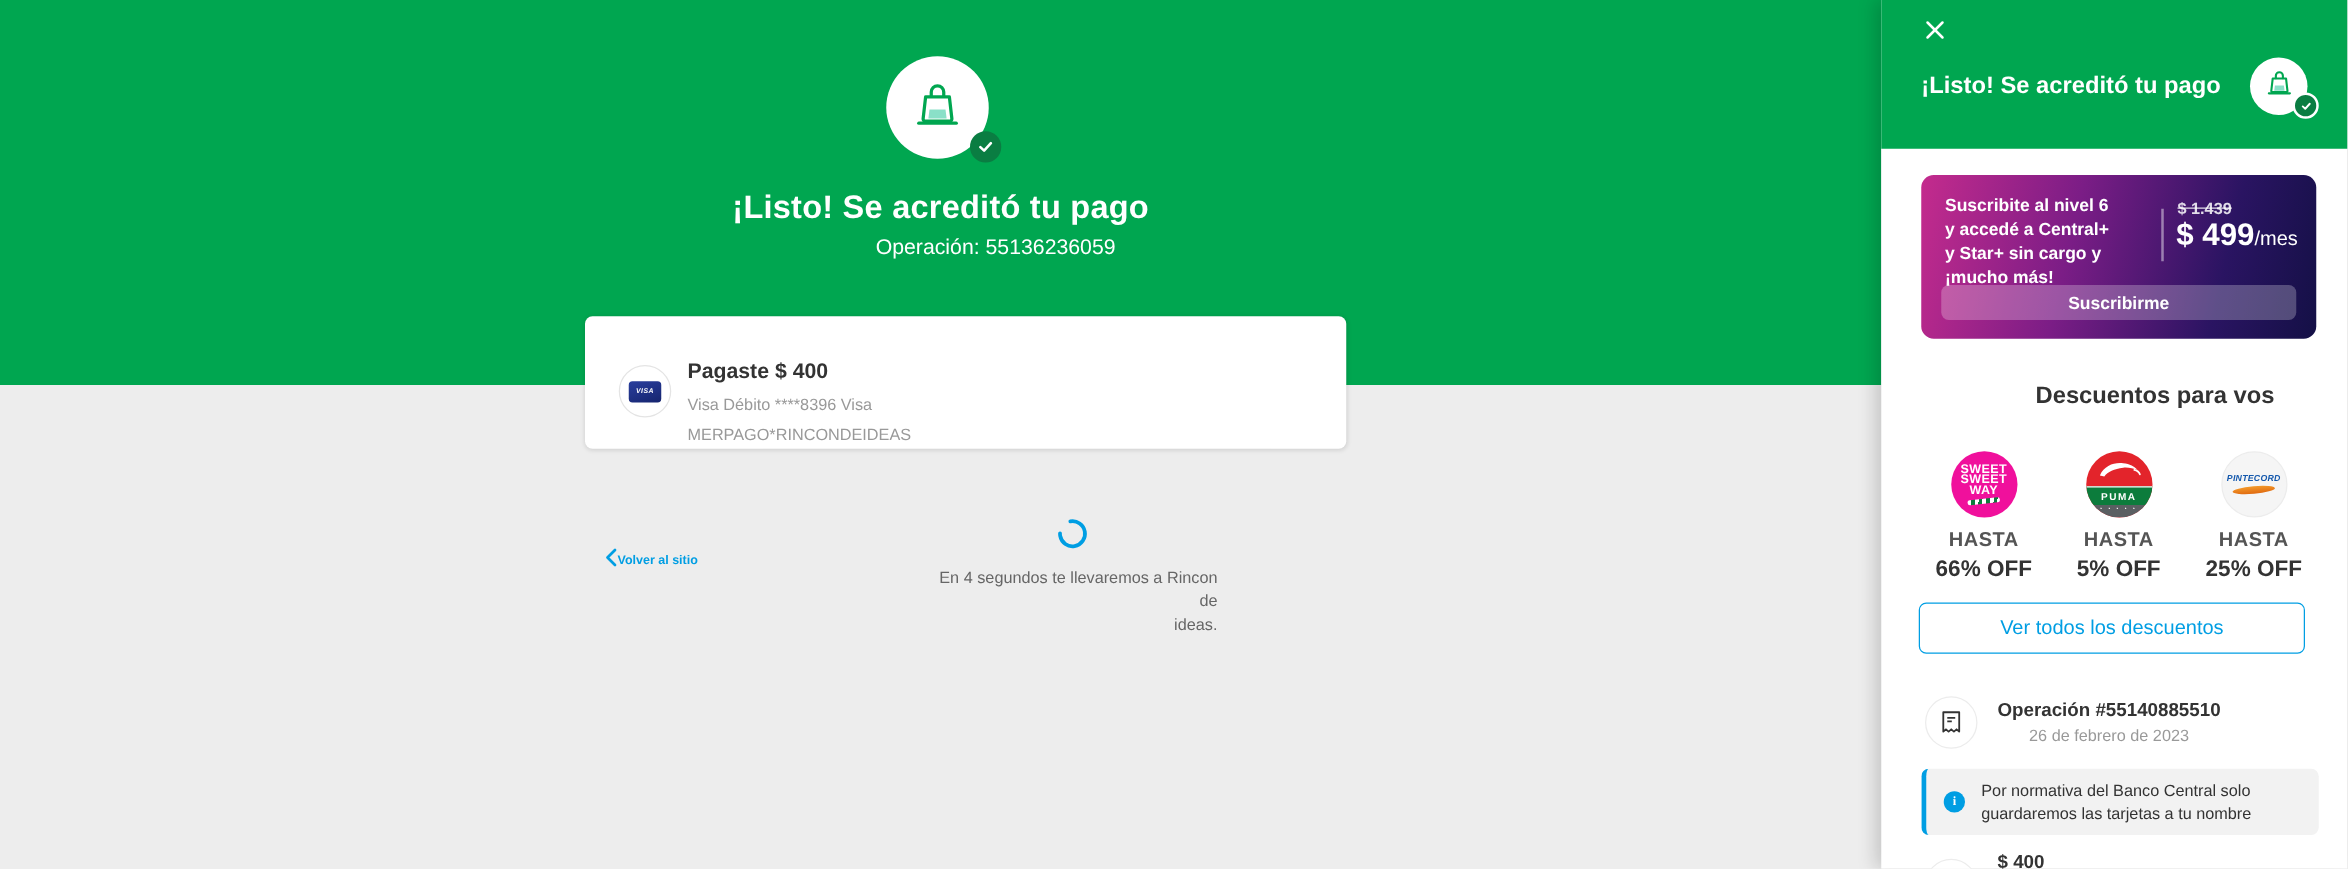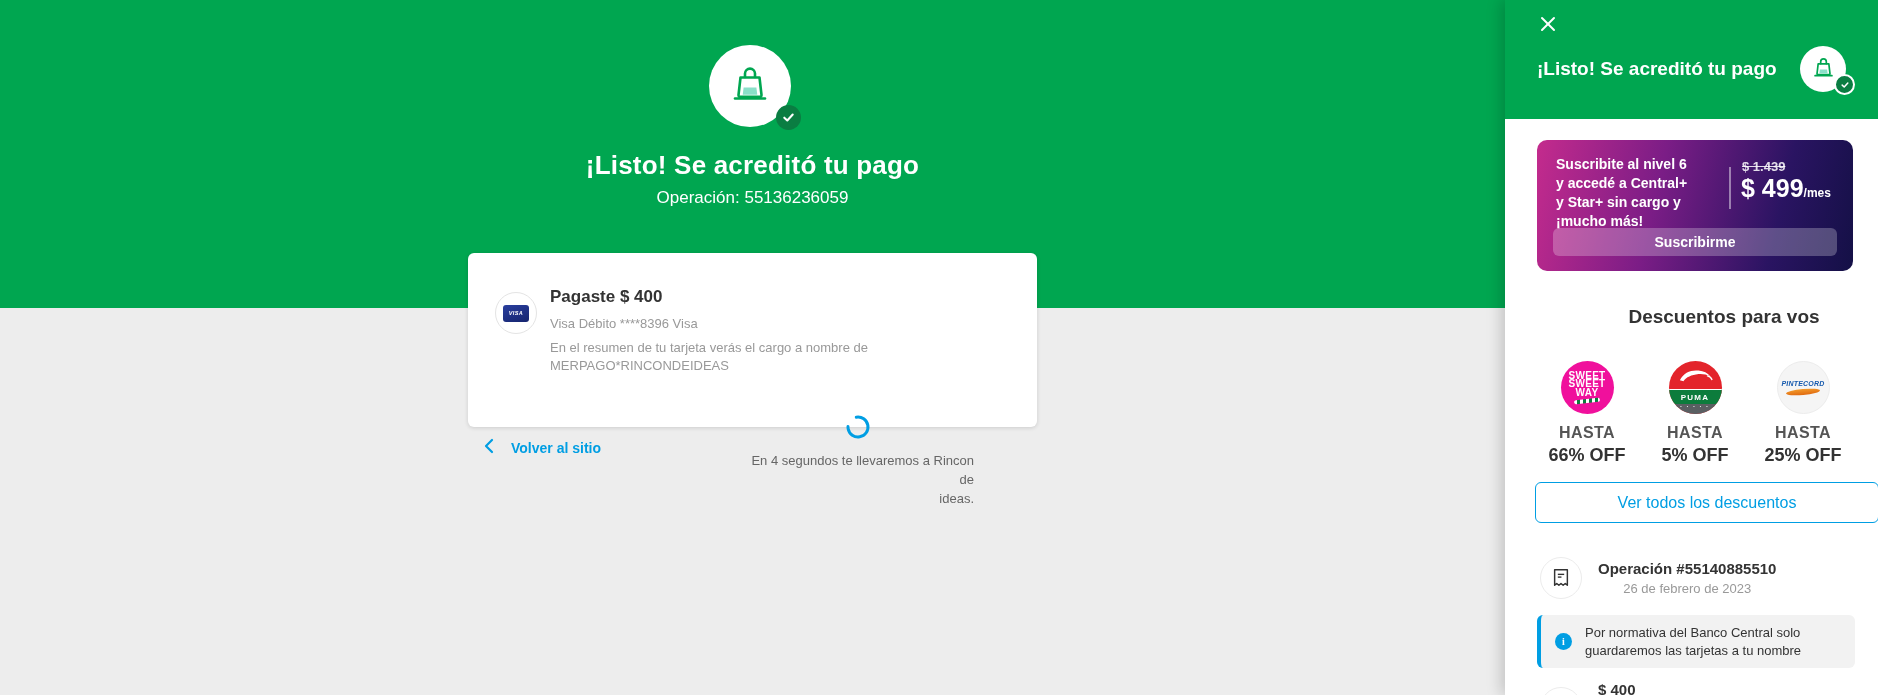--- a/index.html
+++ b/index.html
@@ -8,38 +8,38 @@
 
   
   #main{position:absolute;left:0;top:0;width:1505px;height:695px;}
   #hero{position:absolute;left:0;top:0;width:1505px;height:308px;background:#00a650;}
   #hero-badge{position:absolute;left:709px;top:45px;width:82px;height:82px;border-radius:50%;
     background:#fff;display:flex;align-items:center;justify-content:center;}
   .check-badge{border-radius:50%;background:#0a7d42;display:flex;align-items:center;justify-content:center;}
   #hero-check{position:absolute;left:67px;top:60px;width:25px;height:25px;}
   #main-title{position:absolute;left:0;top:150px;width:1505px;text-align:center;color:#fff;
     font-size:26px;font-weight:600;letter-spacing:.2px;}
-  #main-op{position:absolute;left:0;top:188px;width:1505px;text-align:center;color:#fff;font-size:17px;}
-
-  
-  #card{position:absolute;left:468px;top:253px;width:569px;height:174px;background:#fff;
-    border-radius:6px;box-shadow:0 1px 4px rgba(0,0,0,.14);}
+  #main-op{position:absolute;left:0;top:188px;width:1505px;text-align:center;color:#fff;font-size:17px;padding-left:44px;}
+
+  
+  #card{position:absolute;left:468px;top:253px;width:569px;height:106px;background:#fff;
+    border-radius:6px;box-shadow:0 1px 4px rgba(0,0,0,.14);padding-left:40px;}
   #card-icon{position:absolute;left:27px;top:39px;width:42px;height:42px;border-radius:50%;
     border:1px solid #e4e4e4;background:#fff;display:flex;align-items:center;justify-content:center;box-sizing:border-box;}
   .visa-chip{width:26px;height:17px;border-radius:3px;background:linear-gradient(160deg,#2a3f9e,#15246e);
     display:flex;align-items:center;justify-content:center;color:#fff;font-size:5.5px;font-weight:800;
     font-style:italic;letter-spacing:.4px;}
   #card-text{position:absolute;left:82px;top:34px;}
   .card-amount{font-size:17px;font-weight:600;color:#333;}
   .card-method{font-size:13px;color:#999;margin-top:9px;}
   .card-note{font-size:13px;color:#999;margin-top:8px;line-height:18px;}
 
   
   #back-link{position:absolute;left:483px;top:438px;display:flex;align-items:center;cursor:pointer;}
-  #back-link .lbl{margin-left:17px;color:#009ee3;font-size:14px;font-weight:700;}
+  #back-link .lbl{color:#009ee3;font-size:10px;font-weight:700;}
   #redirect{position:absolute;left:742px;top:414px;width:232px;}
   #redirect .spin{display:block;margin:0 auto;}
   #redirect .txt{margin-top:7px;font-size:13px;line-height:19px;color:#666;text-align:right;}
 
   
   #sidebar{position:absolute;left:1505px;top:0;width:373px;height:695px;background:#fff;
     box-shadow:-4px 0 14px rgba(0,0,0,.18);}
   #sb-header{position:absolute;left:0;top:0;width:373px;height:119px;background:#00a650;}
   #sb-close{position:absolute;left:32px;top:13px;width:22px;height:22px;display:flex;align-items:center;
     justify-content:center;cursor:pointer;}
@@ -49,21 +49,21 @@
   #sb-check{position:absolute;left:329px;top:74px;width:17px;height:17px;border:2px solid #fff;box-sizing:content-box;}
 
   
   #promo{position:absolute;left:32px;top:140px;width:316px;height:131px;border-radius:10px;
     background:linear-gradient(103deg,#c42b8d 0%,#7b1d86 38%,#2a1462 75%,#141046 100%);overflow:hidden;}
   #promo-text{position:absolute;left:19px;top:15px;color:#fff;font-size:14px;font-weight:700;line-height:19px;}
   #promo-divider{position:absolute;left:192px;top:27px;width:2px;height:42px;background:rgba(255,255,255,.45);}
   #promo-old{position:absolute;left:205px;top:19px;color:rgba(255,255,255,.85);font-size:13px;
     font-weight:600;text-decoration:line-through;}
   #promo-price{position:absolute;left:204px;top:34px;color:#fff;font-weight:700;font-size:25px;white-space:nowrap;}
-  #promo-price .per{font-size:12px;font-weight:700;}
+  #promo-price .per{font-size:16px;font-weight:400;}
   #promo-btn{position:absolute;left:16px;top:88px;width:284px;height:28px;border:none;border-radius:6px;
     background:rgba(255,255,255,.25);color:#fff;font-size:14px;font-weight:700;cursor:pointer;
     font-family:"Liberation Sans",sans-serif;}
 
   
   #disc-title{position:absolute;left:0;top:306px;width:438px;text-align:center;color:#333;
     font-size:19px;font-weight:600;}
   #disc-row{position:absolute;left:32px;top:361px;width:316px;display:flex;justify-content:space-between;}
   .disc-col{width:100px;display:flex;flex-direction:column;align-items:center;}
   .logo{width:53px;height:53px;border-radius:50%;overflow:hidden;display:flex;flex-direction:column;
@@ -82,21 +82,21 @@
     align-items:center;justify-content:center;color:#fff;font-size:8px;font-weight:800;
     letter-spacing:1.2px;}
   .puma-bottom{width:100%;flex:1;background:#5a5f62;display:flex;align-items:flex-start;justify-content:center;
     color:#fff;font-size:4px;letter-spacing:2px;line-height:6px;}
 
   .logo-pinte{background:#f5f5f5;border:1px solid #ececec;box-sizing:border-box;}
   .pinte-txt{color:#1559ad;font-size:7px;font-weight:800;font-style:italic;letter-spacing:.2px;}
   .pinte-swoosh{margin-top:2px;width:34px;height:6px;border-radius:50%;transform:rotate(-5deg);
     background:linear-gradient(180deg,#f39a2b,#e06a10);}
 
-  #see-all{position:absolute;left:30px;top:482px;width:344px;height:41px;background:#fff;
+  #see-all{position:absolute;left:30px;top:482px;width:309px;height:41px;background:#fff;
     border:1px solid #009ee3;border-radius:6px;color:#009ee3;font-size:16px;font-weight:500;cursor:pointer;
     font-family:"Liberation Sans",sans-serif;}
 
   
   #op-row{position:absolute;left:35px;top:557px;display:flex;}
   .icon-circle{width:42px;height:42px;border-radius:50%;border:1px solid #ececec;box-sizing:border-box;
     background:#fff;display:flex;align-items:center;justify-content:center;}
   #op-texts{margin-left:16px;padding-top:3px;text-align:center;}
   #op-title{font-size:15px;font-weight:700;color:#333;}
   #op-date{margin-top:4px;font-size:13px;color:#999;}
@@ -142,21 +142,20 @@
     <div id="main-op">Operación: 55136236059</div>
 
     <div id="card">
       <div id="card-icon">
         <span class="visa-chip">VISA</span>
       </div>
       <div id="card-text">
         <div class="card-amount">Pagaste $ 400</div>
         <div class="card-method">Visa Débito ****8396 Visa</div>
         <div class="card-note">
-          <div>En el resumen de tu tarjeta verás el cargo a nombre de</div>
           <div>MERPAGO*RINCONDEIDEAS</div>
         </div>
       </div>
     </div>
 
     <div id="back-link">
       <span>
         <svg width="11" height="16" viewBox="0 0 11 16">
           <path d="M9 2 L3 8 L9 14" fill="none" stroke="#009ee3" stroke-width="2.2" stroke-linecap="round" stroke-linejoin="round"></path>
         </svg>

